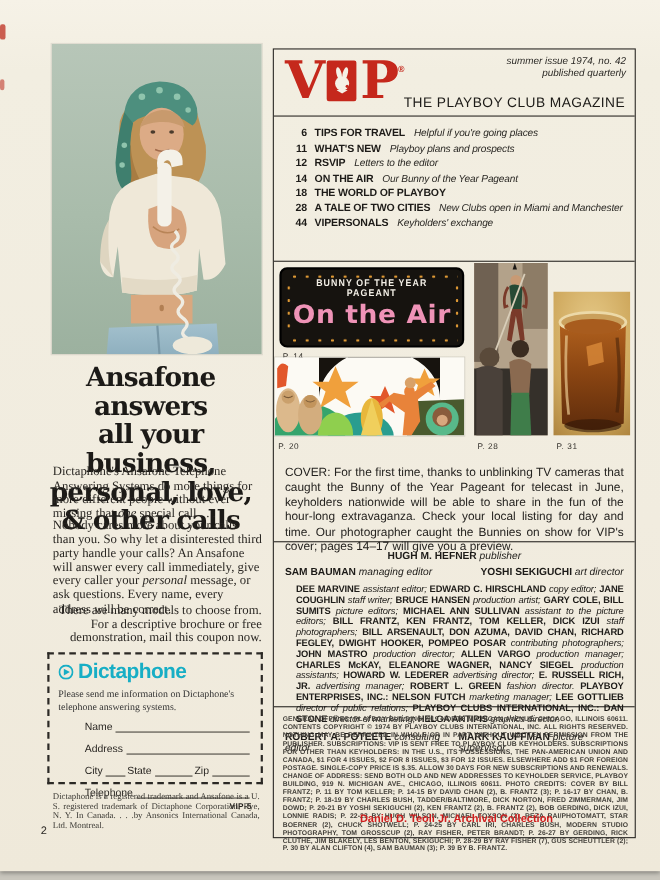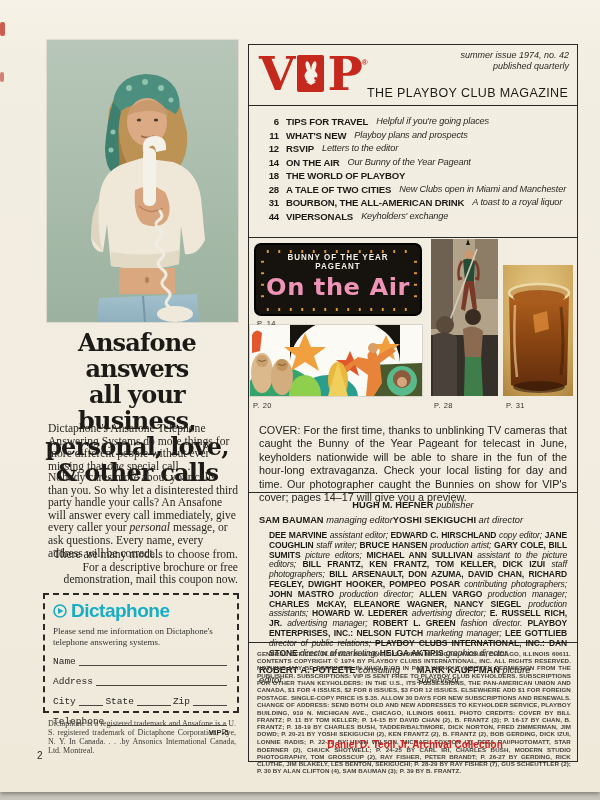--- a/index.html
+++ b/index.html
@@ -12,21 +12,21 @@
   .photo{position:absolute;left:47px;top:40px;width:191px;height:282px;box-shadow:0 0 0 1px rgba(0,0,0,.08);}
   .ad-headline{position:absolute;left:30px;top:330px;width:214px;text-align:center;font-family:"DejaVu Serif",serif;font-weight:bold;color:#1c1a17;font-size:24px;line-height:26px;letter-spacing:-0.8px;}
   .ad-body{position:absolute;left:48px;width:190px;font-family:"Liberation Serif",serif;font-size:11.6px;line-height:12.6px;color:#2a2723;text-align:left;}
   .p1{top:423px;} .p2{top:472px;} .p3{top:549px;text-align:right;}
   .seg-i{font-style:italic;} .seg-r{font-style:normal;}
   .coupon{position:absolute;left:43px;top:593px;width:196px;height:120px;border:2px dashed #2b2925;box-sizing:border-box;padding:5px 8px 3px 8px;}
   .dicta-row{display:flex;align-items:center;gap:4px;}
   .dicta-logo{font-size:19px;font-weight:bold;letter-spacing:-0.5px;}
   .dicta-addr{font-size:9px;color:#333;border-bottom:1px solid #555;padding-bottom:3px;margin-top:1px;font-family:"Liberation Serif",serif;}
   .dicta-please{font-size:9px;color:#333;margin-top:4px;line-height:10.5px;font-family:"Liberation Serif",serif;}
-  .form-row{display:flex;align-items:flex-end;font-size:9.5px;color:#2a2723;margin-top:9px;font-family:Liberation Mono, monospace;}
+  .form-row{display:flex;align-items:flex-end;font-size:9.5px;color:#2a2723;margin-top:9px;font-family:Liberation Sans, sans-serif;margin-left:24px;}
   .form-line{flex:1;border-bottom:1px solid #4a463f;height:1px;margin:0 2px 1px 3px;}
   .form-line.short{flex:0 0 34px;}
   .vip5{text-align:right;font-size:7.5px;font-weight:bold;color:#2a2723;margin-top:1px;letter-spacing:.3px;}
   .trademark{position:absolute;left:48px;top:719px;width:188px;font-size:8px;line-height:9px;color:#3c3a35;text-align:justify;font-family:"Liberation Serif",serif;}
   .pagenum{position:absolute;left:37px;top:750px;font-size:10px;color:#2a2723;}
 
   
   .rbox{position:absolute;left:248px;top:44px;width:330px;height:718px;border:1.5px solid #2b2925;box-sizing:border-box;background:transparent;}
   .sec{position:relative;box-sizing:border-box;border-bottom:1.2px solid #2b2925;}
   .sec1{height:61px;} .sec2{height:132px;} .sec3{height:255px;} .sec4{height:150px;} .sec5{height:117px;border-bottom:none;}
@@ -54,21 +54,21 @@
   .sign-inner{position:absolute;left:12px;right:12px;top:8px;bottom:6px;text-align:center;}
   .sign-top{color:#f3efe6;font-size:8px;line-height:9px;letter-spacing:1px;font-weight:bold;font-family:"Liberation Sans",sans-serif;transform:scaleY(1.1);}
   .sign-title{font-family:"DejaVu Sans",sans-serif;font-weight:bold;font-size:23px;letter-spacing:.5px;margin-top:3px;transform:scaleX(1.05);}
   .illus{position:absolute;left:1px;top:87px;width:172px;height:71px;background:#fdfcf8;box-shadow:0 0 0 1px rgba(0,0,0,.1);}
   .ph28{position:absolute;left:182px;top:1px;width:67px;height:157px;}
   .ph31{position:absolute;left:254px;top:27px;width:70px;height:131px;}
   .cover-note{position:absolute;left:10px;top:186px;width:308px;font-size:10.8px;line-height:13.4px;text-align:justify;color:#252320;}
 
   .mast{padding:7px 10px 0 10px;color:#1d1b18;}
   .mast-center{text-align:center;font-size:9.3px;margin-bottom:5px;}
-  .mast-split{display:flex;justify-content:flex-start;font-size:9.3px;margin-bottom:6px;}
+  .mast-split{display:flex;justify-content:space-between;font-size:9.3px;margin-bottom:6px;}
   .mast-credits{font-size:8.5px;line-height:9.8px;text-align:justify;letter-spacing:-0.1px;margin-left:10px;}
   .mast-split.bottom{margin-top:7px;}
   .seg-n{font-weight:bold;} .seg-ro{font-style:italic;}
 
   .fine-wrap{padding:7px 8px 0 8px;}
   .fine{width:436px;transform:scale(0.72);transform-origin:top left;font-size:8.6px;line-height:10.2px;color:#45423c;text-align:justify;font-weight:bold;letter-spacing:.1px;}
   .archival{position:absolute;left:4px;right:0;top:96px;text-align:center;font-weight:bold;font-size:10px;}
 </style>
 </head>
 <body>
@@ -221,25 +221,20 @@
             <span class="toc-desc">Our Bunny of the Year Pageant</span>
           </div>
           <div class="toc-row">
             <span class="toc-num">18</span>
             <span class="toc-title">THE WORLD OF PLAYBOY</span>
           </div>
           <div class="toc-row">
             <span class="toc-num">28</span>
             <span class="toc-title">A TALE OF TWO CITIES</span>
             <span class="toc-desc">New Clubs open in Miami and Manchester</span>
-          </div>
-          <div class="toc-row">
-            <span class="toc-num">31</span>
-            <span class="toc-title">BOURBON, THE ALL-AMERICAN DRINK</span>
-            <span class="toc-desc">A toast to a royal liquor</span>
           </div>
           <div class="toc-row">
             <span class="toc-num">44</span>
             <span class="toc-title">VIPERSONALS</span>
             <span class="toc-desc">Keyholders' exchange</span>
           </div>
         </div>
     </div>
 
     <div class="sec sec3">

